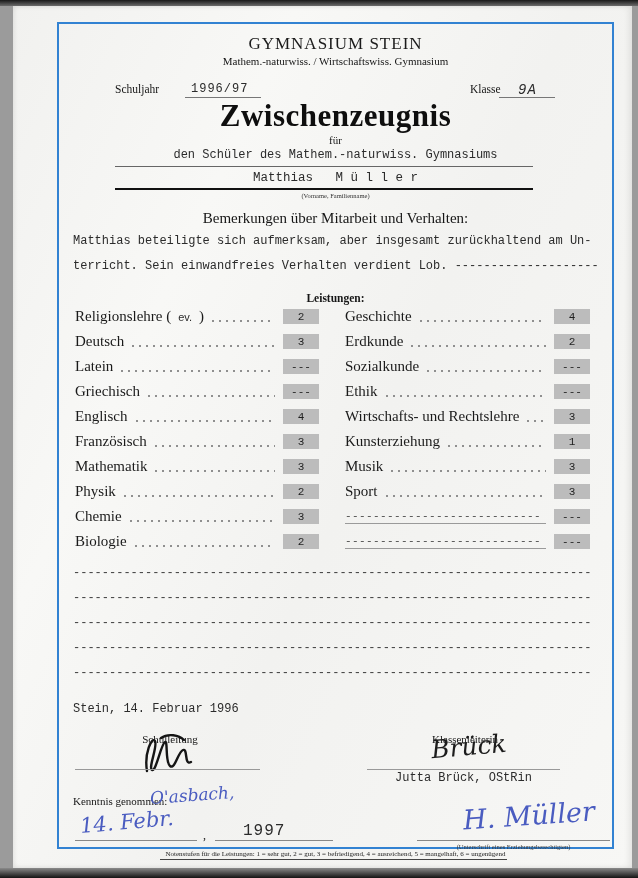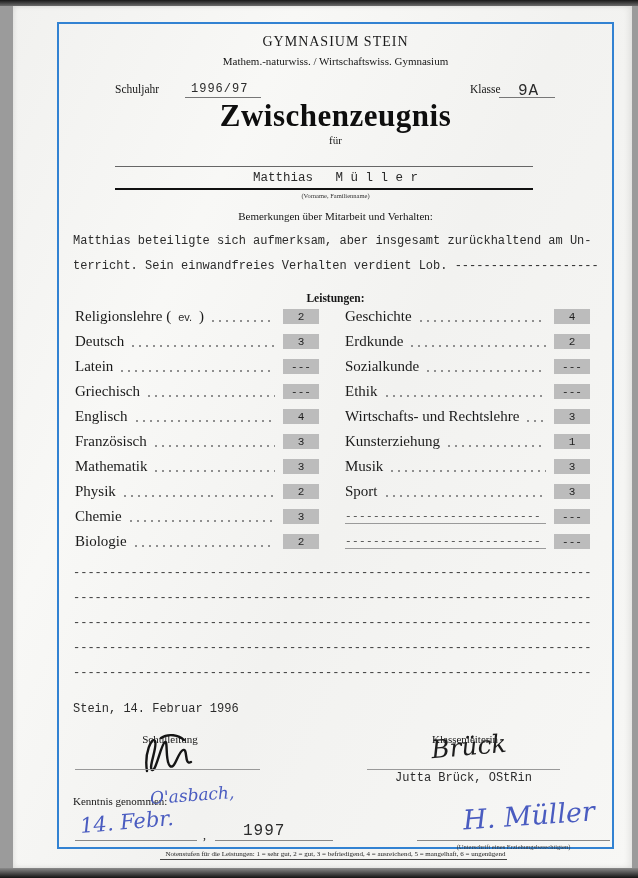--- a/index.html
+++ b/index.html
@@ -19,21 +19,21 @@
   }
   .frame { position:absolute; left:44px; top:16px; width:553px; height:823px;
     border:2px solid #3282d2; }
   .abs { position:absolute; }
   .ctr { left:44px; width:557px; text-align:center; }
   .serif { font-family:"Liberation Serif", serif; }
   .mono { font-family:"Liberation Mono","DejaVu Sans Mono",monospace; color:#2b2b2b; white-space:pre; }
   .hand { font-family:"DejaVu Serif", serif; font-style:italic; color:#4a5cc0; }
   .rule { border-bottom:1px solid #777; height:0; }
   .rule-dark { border-bottom:2px solid #111; height:0; }
-  .school-name { top:28px; font-size:14px; letter-spacing:1px; color:#1b1b1b; }
+  .school-name { top:28px; font-size:17px; letter-spacing:1px; color:#1b1b1b; }
   .school-sub { top:49px; font-size:11px; }
   .doc-title { top:92px; font-size:31px; font-weight:bold; letter-spacing:0.5px; color:#0e0e0e;text-align:center; }
   .small-cap { font-size:6.5px; color:#333; }
   .grade-row { position:absolute; display:flex; align-items:center; height:17px; }
   .subj { font-size:15px; color:#1a1a1a; }
   .typed { font-family:Liberation Sans, sans-serif; font-size:11px; margin:16px 7px; color:#2b2b2b; }
   .dots { flex:1; align-self:flex-end; height:2px; margin:0 8px 3px 8px;
     background-image:repeating-linear-gradient(90deg,#8f8f8f 0 1.8px,transparent 1.8px 7px); }
   .gradebox { min-width:36px; width:36px; height:15px; background:#bcbcbc;
     display:flex; align-items:center; justify-content:center;
@@ -58,31 +58,32 @@
     <div class="frame"></div>
 
     <div class="abs ctr school-name">GYMNASIUM STEIN</div>
     <div class="abs ctr school-sub">Mathem.-naturwiss. / Wirtschaftswiss. Gymnasium</div>
 
     <div class="abs serif" style="left:102px; top:77px; font-size:11.5px;">Schuljahr</div>
     <div class="abs mono" style="left:178px; top:76px; font-size:12px; letter-spacing:1px;">1996/97</div>
     <div class="abs rule" style="left:172px; top:91px; width:76px;"></div>
 
     <div class="abs serif" style="left:457px; top:77px; font-size:11.5px;">Klasse</div>
-    <div class="abs mono" style="left:505px; top:76px; font-size:16px; letter-spacing:1px;">9A</div>
+    <div class="abs mono" style="left:505px; top:76px; font-size:14px; letter-spacing:1px;font-style:italic;">9A</div>
     <div class="abs rule" style="left:486px; top:91px; width:56px;"></div>
 
     <div class="abs ctr doc-title">Zwischenzeugnis</div>
     <div class="abs ctr serif" style="top:128px; font-size:11px;">für</div>
+    <div class="abs ctr mono" style="top:142px; font-size:12px;">den Schüler des Mathem.-naturwiss. Gymnasiums</div>
     <div class="abs rule" style="left:102px; top:160px; width:418px; border-color:#666;"></div>
     <div class="abs ctr mono" style="top:165px; font-size:12.5px;">Matthias   M ü l l e r</div>
     <div class="abs rule-dark" style="left:102px; top:182px; width:418px;"></div>
     <div class="abs ctr small-cap" style="top:186px;">(Vorname, Familienname)</div>
 
-    <div class="abs ctr serif" style="top:204px; font-size:11px;">Bemerkungen über Mitarbeit und Verhalten:</div>
+    <div class="abs ctr serif" style="top:204px; font-size:15px;">Bemerkungen über Mitarbeit und Verhalten:</div>
     <div class="abs mono" style="left:60px; top:228px; font-size:12px;">Matthias beteiligte sich aufmerksam, aber insgesamt zurückhaltend am Un-</div>
     <div class="abs mono" style="left:60px; top:253px; font-size:12px;">terricht. Sein einwandfreies Verhalten verdient Lob. --------------------</div>
 
     <div class="abs ctr serif" style="top:286px; font-size:11.5px; font-weight:bold;">Leistungen:</div>
 
     <div class="grade-row" style="left:62px; top:302px; width:244px;">
       <span class="subj">Religionslehre (</span>
       <span class="typed">ev.</span>
       <span class="subj">)</span>
       <span class="dots"></span>

